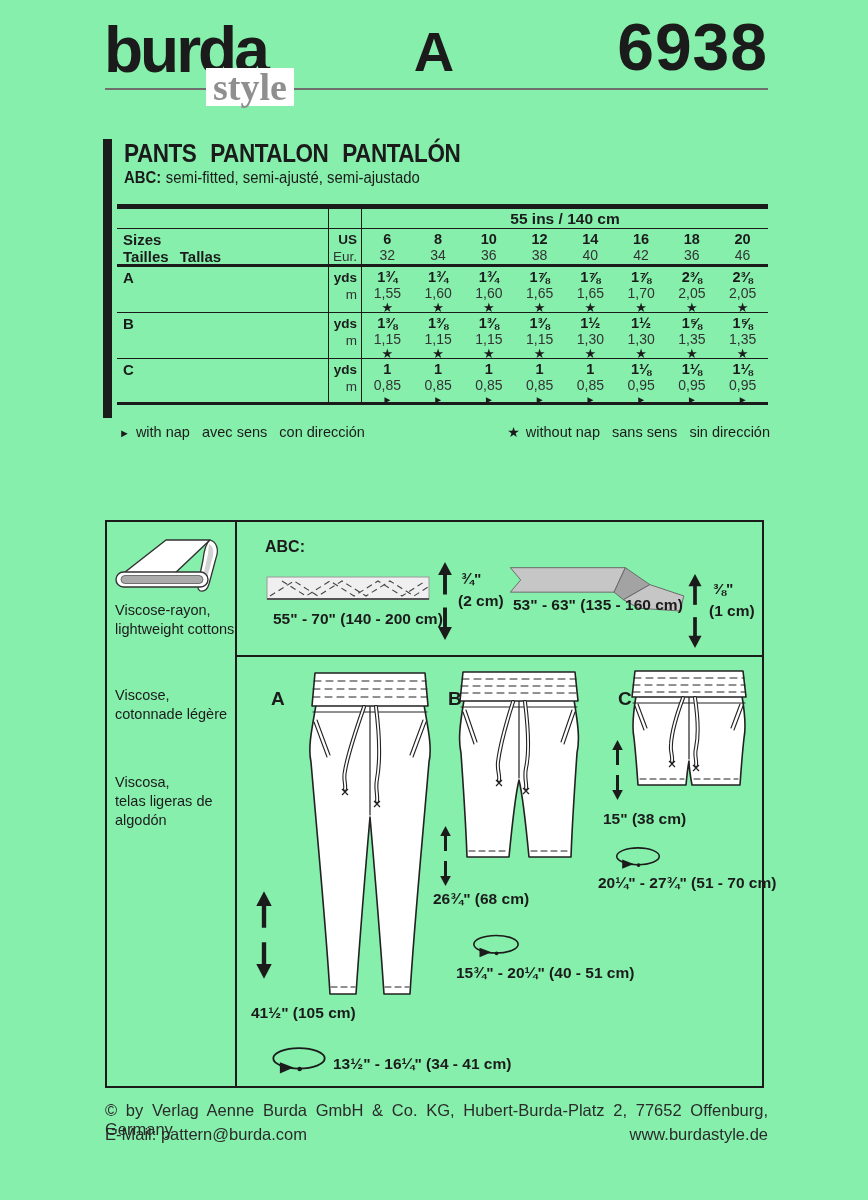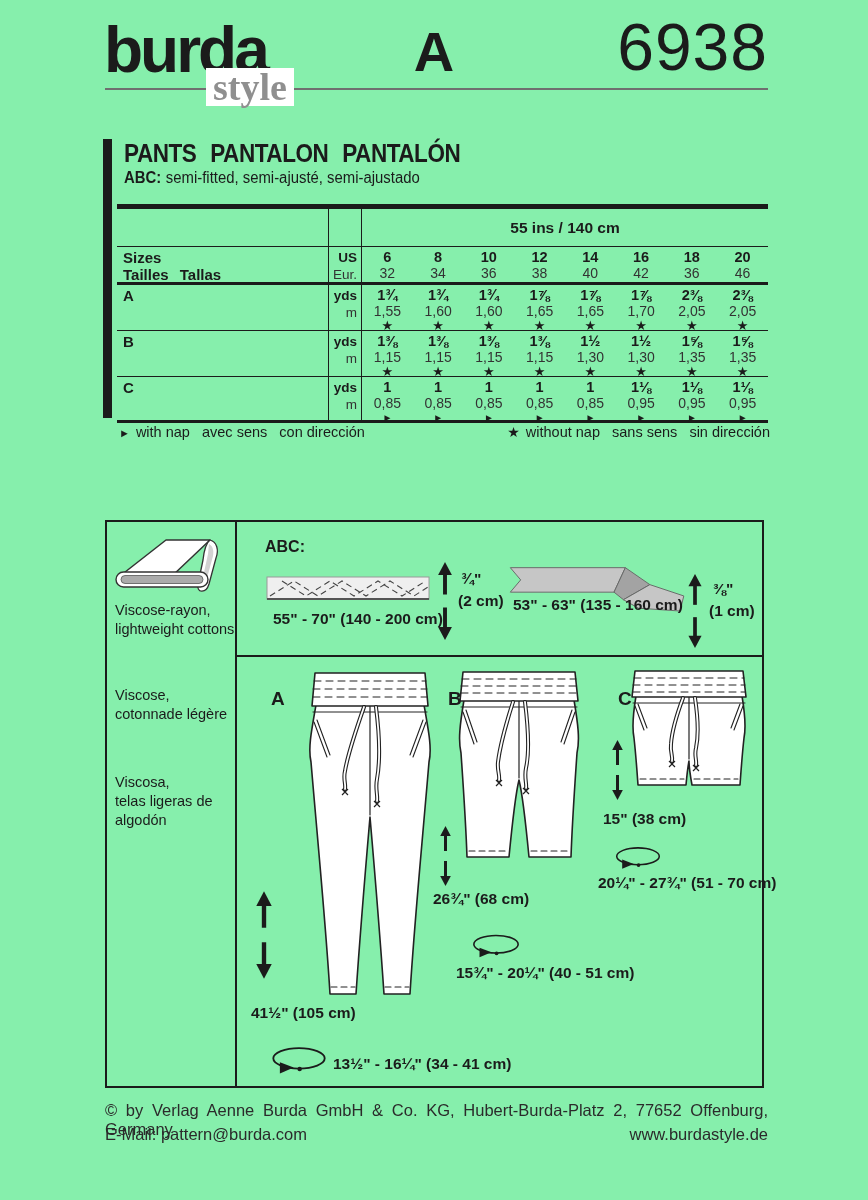--- a/index.html
+++ b/index.html
@@ -8,41 +8,41 @@
 
   
   .logo-burda{position:absolute;left:104px;top:18px;font-size:64px;line-height:1;
               font-weight:800;letter-spacing:-3px;}
   .logo-style{position:absolute;left:206px;top:68px;z-index:2;
               font-family:"Liberation Serif",serif;font-weight:700;font-size:38px;line-height:1;
               color:#8f8f8f;background:#fff;padding:0 7px;}
   .header-rule{position:absolute;left:105px;top:88px;width:663px;height:2px;background:#6f6f6f;}
   .view-letter-big{position:absolute;left:0;top:24px;width:868px;text-align:center;
                    font-size:56px;font-weight:600;line-height:1;pointer-events:none;}
-  .pattern-number{position:absolute;right:100px;top:14px;font-size:66px;font-weight:400;
+  .pattern-number{position:absolute;right:100px;top:14px;font-size:66px;font-weight:700;
                   letter-spacing:1px;line-height:1;}
 
   
   .left-bar{position:absolute;left:103px;top:139px;width:9px;height:279px;background:#1b1b1b;}
   .main-title{position:absolute;left:124px;top:139px;font-size:25px;font-weight:800;
               word-spacing:9px;letter-spacing:-0.5px;white-space:nowrap;
               transform:scaleX(0.9);transform-origin:left top;}
   .fit-line{position:absolute;left:124px;top:169px;font-size:16px;white-space:nowrap;
             transform:scaleX(0.93);transform-origin:left top;}
   .fit-line .fl-label{font-weight:700;margin-right:5px;}
 
   
   .size-table{position:absolute;left:117px;top:204px;width:651px;display:grid;
               grid-template-columns:212px 33px repeat(8,1fr);
               border-top:5px solid #1b1b1b;}
   .tc{display:flex;flex-direction:column;box-sizing:border-box;}
   .col1,.col2{border-right:1.6px solid #1b1b1b;}
   .bb1{border-bottom:1.6px solid #1b1b1b;}
   .bb2{border-bottom:3px solid #1b1b1b;}
-  .r1{height:38px;} .r2{height:38px;} .r3{height:46px;}
+  .r1{height:20px;} .r2{height:38px;} .r3{height:46px;}
   .c-head{grid-column:3 / span 8;align-items:center;justify-content:center;
           font-weight:700;font-size:15.5px;}
   .c-rowlabel{font-weight:700;font-size:15px;padding:2px 0 0 6px;text-align:left;line-height:17px;}
   .c-rowlabel .wide{word-spacing:7px;}
   .c-unit{align-items:flex-end;padding:2px 4px 0 0;font-size:13.5px;line-height:17px;}
   .u-b{font-weight:700;} .u-l{font-weight:400;color:#333;}
   .c-num{align-items:center;padding-top:2px;}
   .l-b{font-weight:700;font-size:14.5px;line-height:16px;text-align:center;}
   .l-m{font-weight:400;font-size:14px;line-height:16px;text-align:right;color:#333;}
   .l-s{line-height:13px;text-align:center;}

